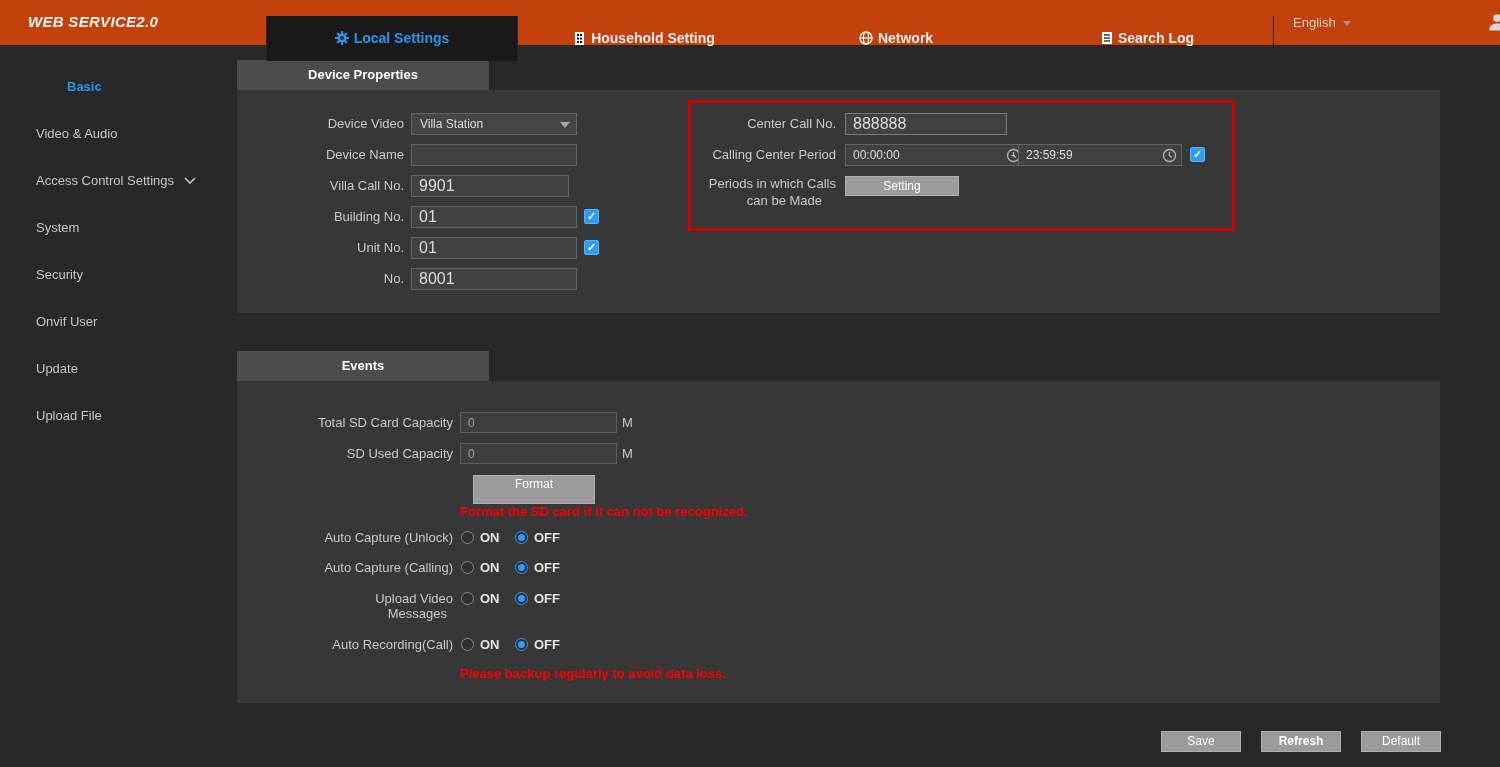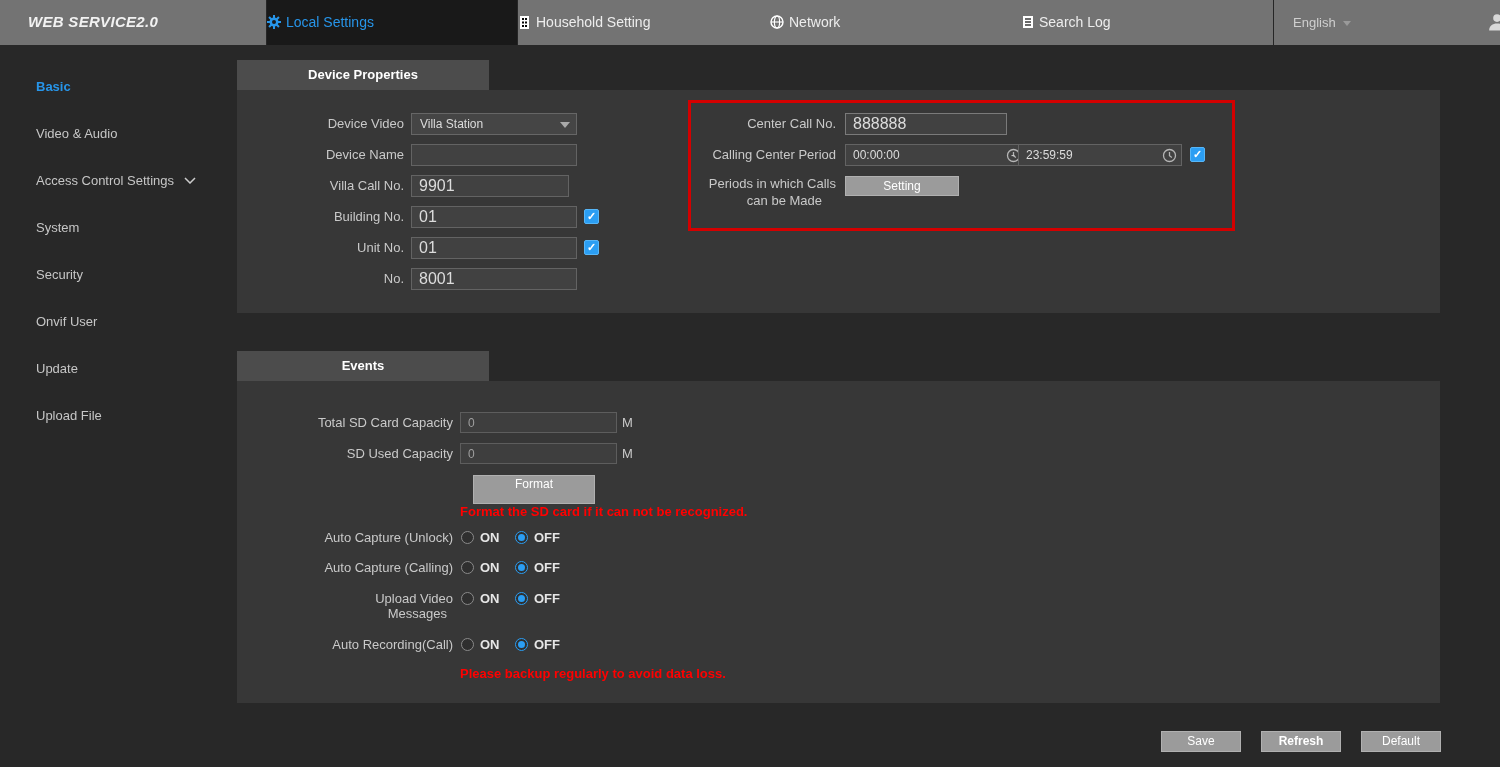--- a/index.html
+++ b/index.html
@@ -5,31 +5,31 @@
   * { margin:0; padding:0; box-sizing:border-box; }
   html,body { width:1500px; height:767px; }
   body {
     position:relative;
     background:#282828;
     font-family:"Liberation Sans", sans-serif;
     overflow:hidden;
     color:#c9c9c9;
   }
   
-  .topbar { position:absolute; left:0; top:0; width:1500px; height:45px; background:#737373; z-index:10; }
+  .topbar { position:absolute; left:0; top:0; width:1500px; height:45px; background:#c2410c; z-index:10; }
   .logo { position:absolute; left:28px; top:13px; font-size:15px; font-style:italic; font-weight:bold; color:#f2f2f2; letter-spacing:.3px; }
-  .nav-tab { position:absolute; top:0; height:45px; line-height:45px; text-align:left; font-size:14px; font-weight:normal; color:#ededed; cursor:pointer; }
+  .nav-tab { position:absolute; top:16px; height:45px; line-height:45px; text-align:center; font-size:14px; font-weight:bold; color:#ededed; cursor:pointer; }
   .nav-tab.active { background:#191919; color:#2795e9; border-left:1px solid #262626; border-right:1px solid #262626; }
   .nav-tab svg { vertical-align:-2px; margin-right:5px; }
   .lang { position:absolute; left:1293px; top:0; height:45px; line-height:45px; font-size:13px; color:#cfcfcf; cursor:pointer; }
   .caret-down { display:inline-block; width:0; height:0; border-left:4px solid transparent; border-right:4px solid transparent; border-top:5px solid #9a9a9a; margin-left:7px; vertical-align:1px; }
   .user-ico { position:absolute; left:1487px; top:13px; cursor:pointer; }
   
   .side-item { position:absolute; left:36px; font-size:13px; color:#c6c6c6; cursor:pointer; white-space:nowrap; }
-  .side-item.active { color:#2795e9; font-weight:bold; }
+  .side-item.active { color:#2795e9; font-weight:bold;margin-left:31px; }
   .side-item svg { margin-left:10px; vertical-align:1px; }
   
   .panel-tab { position:absolute; width:252px; height:30px; background:#4c4c4c; color:#fff; font-size:13px; font-weight:bold; text-align:center; line-height:30px; z-index:2; }
   .panel-body { position:absolute; left:237px; width:1203px; background:#373737; z-index:1; }
   
   .fl { position:absolute; left:0; width:167px; text-align:right; font-size:13px; color:#c9c9c9; line-height:22px; }
   .txt-input { position:absolute; height:22px; background:#414141; border:1px solid #636363; color:#dcdcdc; font-size:16px; padding:0 7px; outline:none; }
   .select { position:absolute; left:174px; width:166px; height:22px; background:#454545; border:1px solid #666; color:#dcdcdc; font-size:12px; line-height:20px; padding:0 8px; cursor:pointer; }
   .select .sel-caret { position:absolute; right:6px; top:8px; width:0; height:0; border-left:5px solid transparent; border-right:5px solid transparent; border-top:6px solid #a9a9a9; }
   .checkbox { position:absolute; width:15px; height:15px; background:#2b9ef3; border:1px solid #57b6f7; border-radius:2px; cursor:pointer; }

